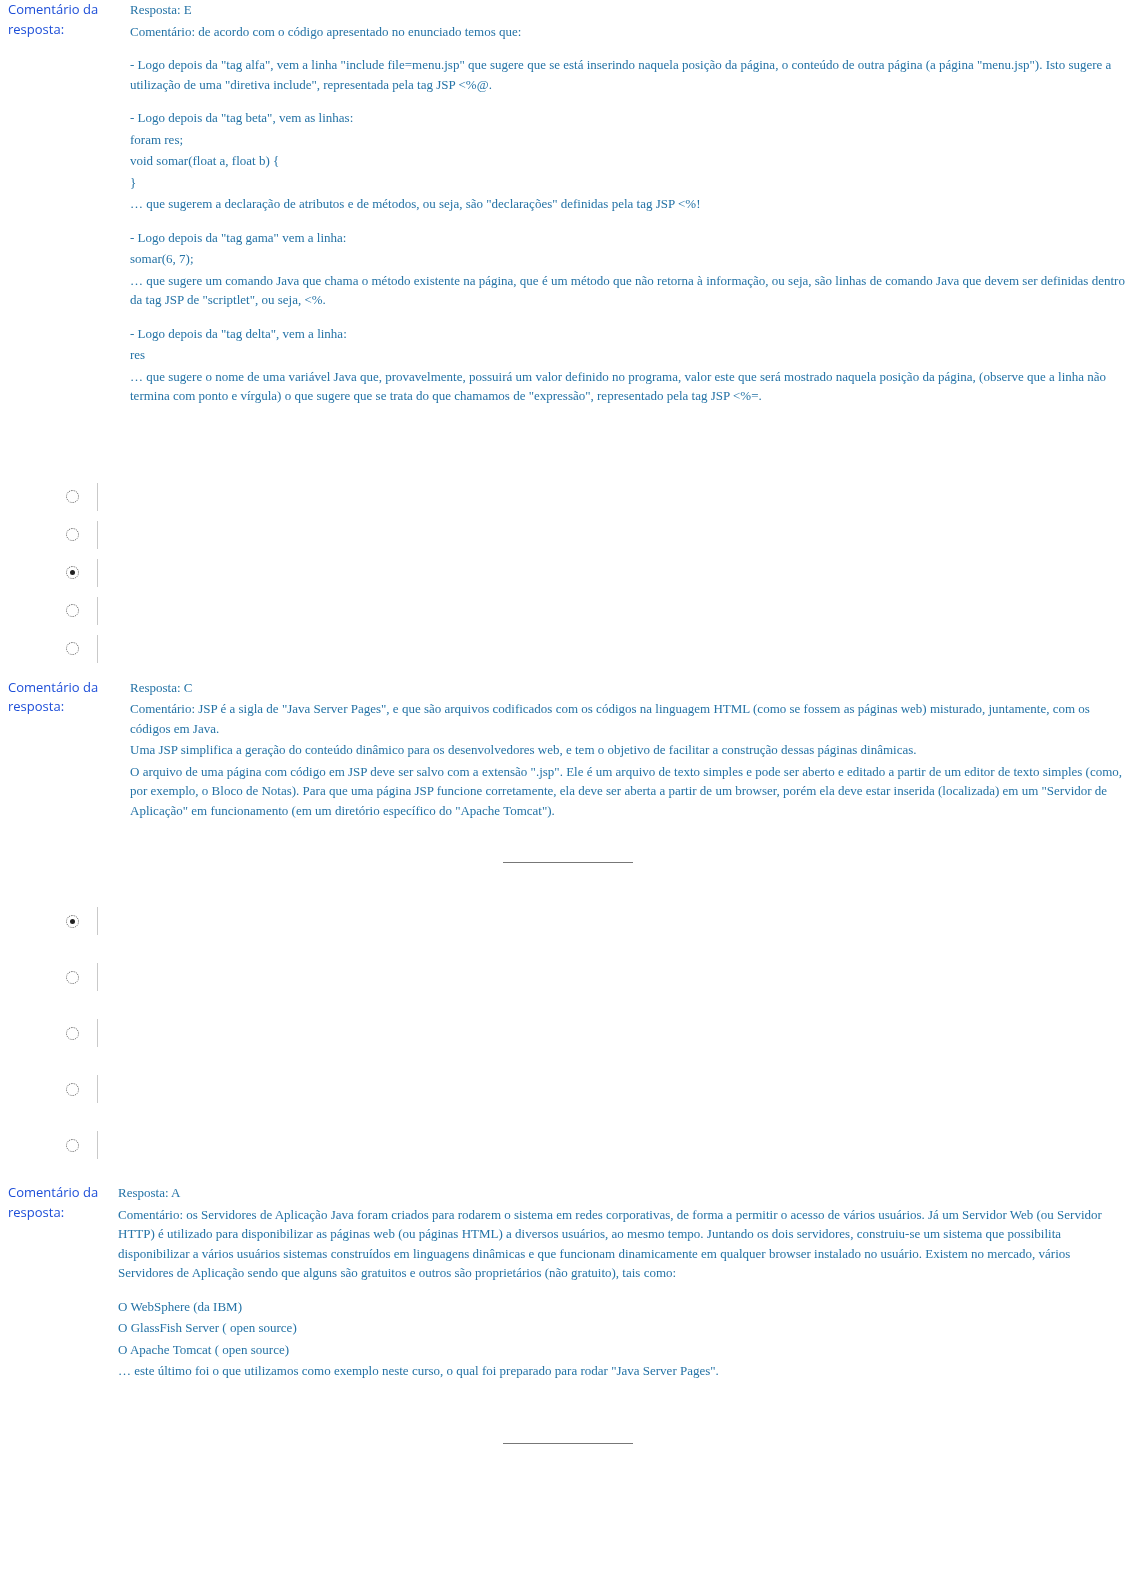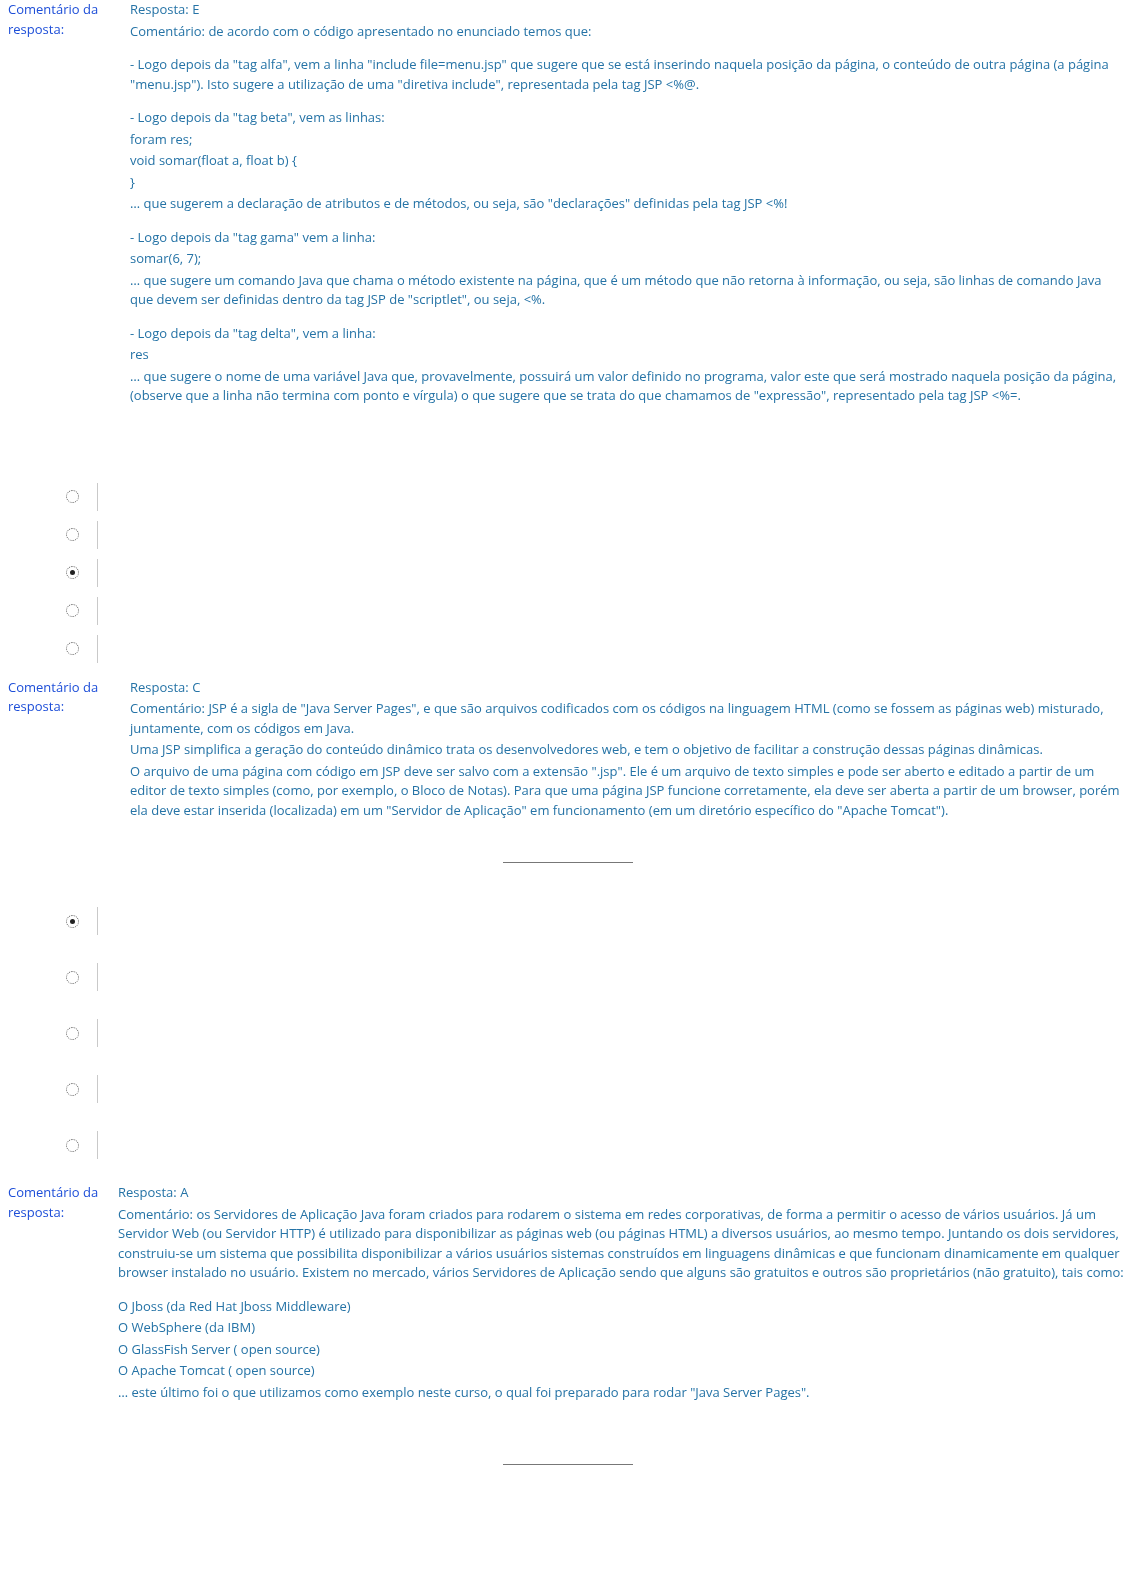--- a/index.html
+++ b/index.html
@@ -22,20 +22,21 @@
       flex-shrink: 0;
       padding-right: 8px;
       color: #1d4ed8;
     }
     .content-col {
       flex: 1;
       color: #2573a6;
     }
     .content-col p {
       margin: 0 0 2px 0;
+      font-family: Liberation Serif, serif;
     }
     .content-col .block { margin-bottom: 14px; }
     .content-col .block:last-child { margin-bottom: 0; }
     .options-block {
       margin: 70px 0 10px 0;
     }
     .option-row {
       display: flex;
       align-items: center;
       height: 40px;
@@ -132,21 +133,21 @@
       <span class="radio"></span>
       <span class="vsep"></span>
     </div>
   </div>
 
 <div class="row">
   <div class="label-col">Comentário da resposta:</div>
   <div class="content-col">
     <p class="resp-title">Resposta: C</p>
     <p>Comentário: JSP é a sigla de "Java Server Pages", e que são arquivos codificados com os códigos na linguagem HTML (como se fossem as páginas web) misturado, juntamente, com os códigos em Java.</p>
-    <p>Uma JSP simplifica a geração do conteúdo dinâmico trata os desenvolvedores web, e tem o objetivo de facilitar a construção dessas páginas dinâmicas.</p>
+    <p>Uma JSP simplifica a geração do conteúdo dinâmico para os desenvolvedores web, e tem o objetivo de facilitar a construção dessas páginas dinâmicas.</p>
     <p>O arquivo de uma página com código em JSP deve ser salvo com a extensão ".jsp". Ele é um arquivo de texto simples e pode ser aberto e editado a partir de um editor de texto simples (como, por exemplo, o Bloco de Notas). Para que uma página JSP funcione corretamente, ela deve ser aberta a partir de um browser, porém ela deve estar inserida (localizada) em um "Servidor de Aplicação" em funcionamento (em um diretório específico do "Apache Tomcat").</p>
   </div>
 </div>
 
 <div class="hr-short"></div>
 
 <div class="options-block" style="margin-top:0">
     <div class="option-row" style="height: 56px;">
       <span class="radio selected"></span>
       <span class="vsep"></span>
@@ -169,21 +170,20 @@
     </div>
   </div>
 
 <div class="row">
   <div class="label-col" style="width:110px">Comentário da resposta:</div>
   <div class="content-col">
     <p class="resp-title">Resposta: A</p>
     <div class="block">
       <p>Comentário: os Servidores de Aplicação Java foram criados para rodarem o sistema em redes corporativas, de forma a permitir o acesso de vários usuários. Já um Servidor Web (ou Servidor HTTP) é utilizado para disponibilizar as páginas web (ou páginas HTML) a diversos usuários, ao mesmo tempo. Juntando os dois servidores, construiu-se um sistema que possibilita disponibilizar a vários usuários sistemas construídos em linguagens dinâmicas e que funcionam dinamicamente em qualquer browser instalado no usuário. Existem no mercado, vários Servidores de Aplicação sendo que alguns são gratuitos e outros são proprietários (não gratuito), tais como:</p>
     </div>
-    <p>O Jboss (da Red Hat Jboss Middleware)</p>
     <p>O WebSphere (da IBM)</p>
     <p>O GlassFish Server ( open source)</p>
     <p>O Apache Tomcat ( open source)</p>
     <p>… este último foi o que utilizamos como exemplo neste curso, o qual foi preparado para rodar "Java Server Pages".</p>
   </div>
 </div>
 
 <div class="hr-short2"></div>
 
 </body></html>

